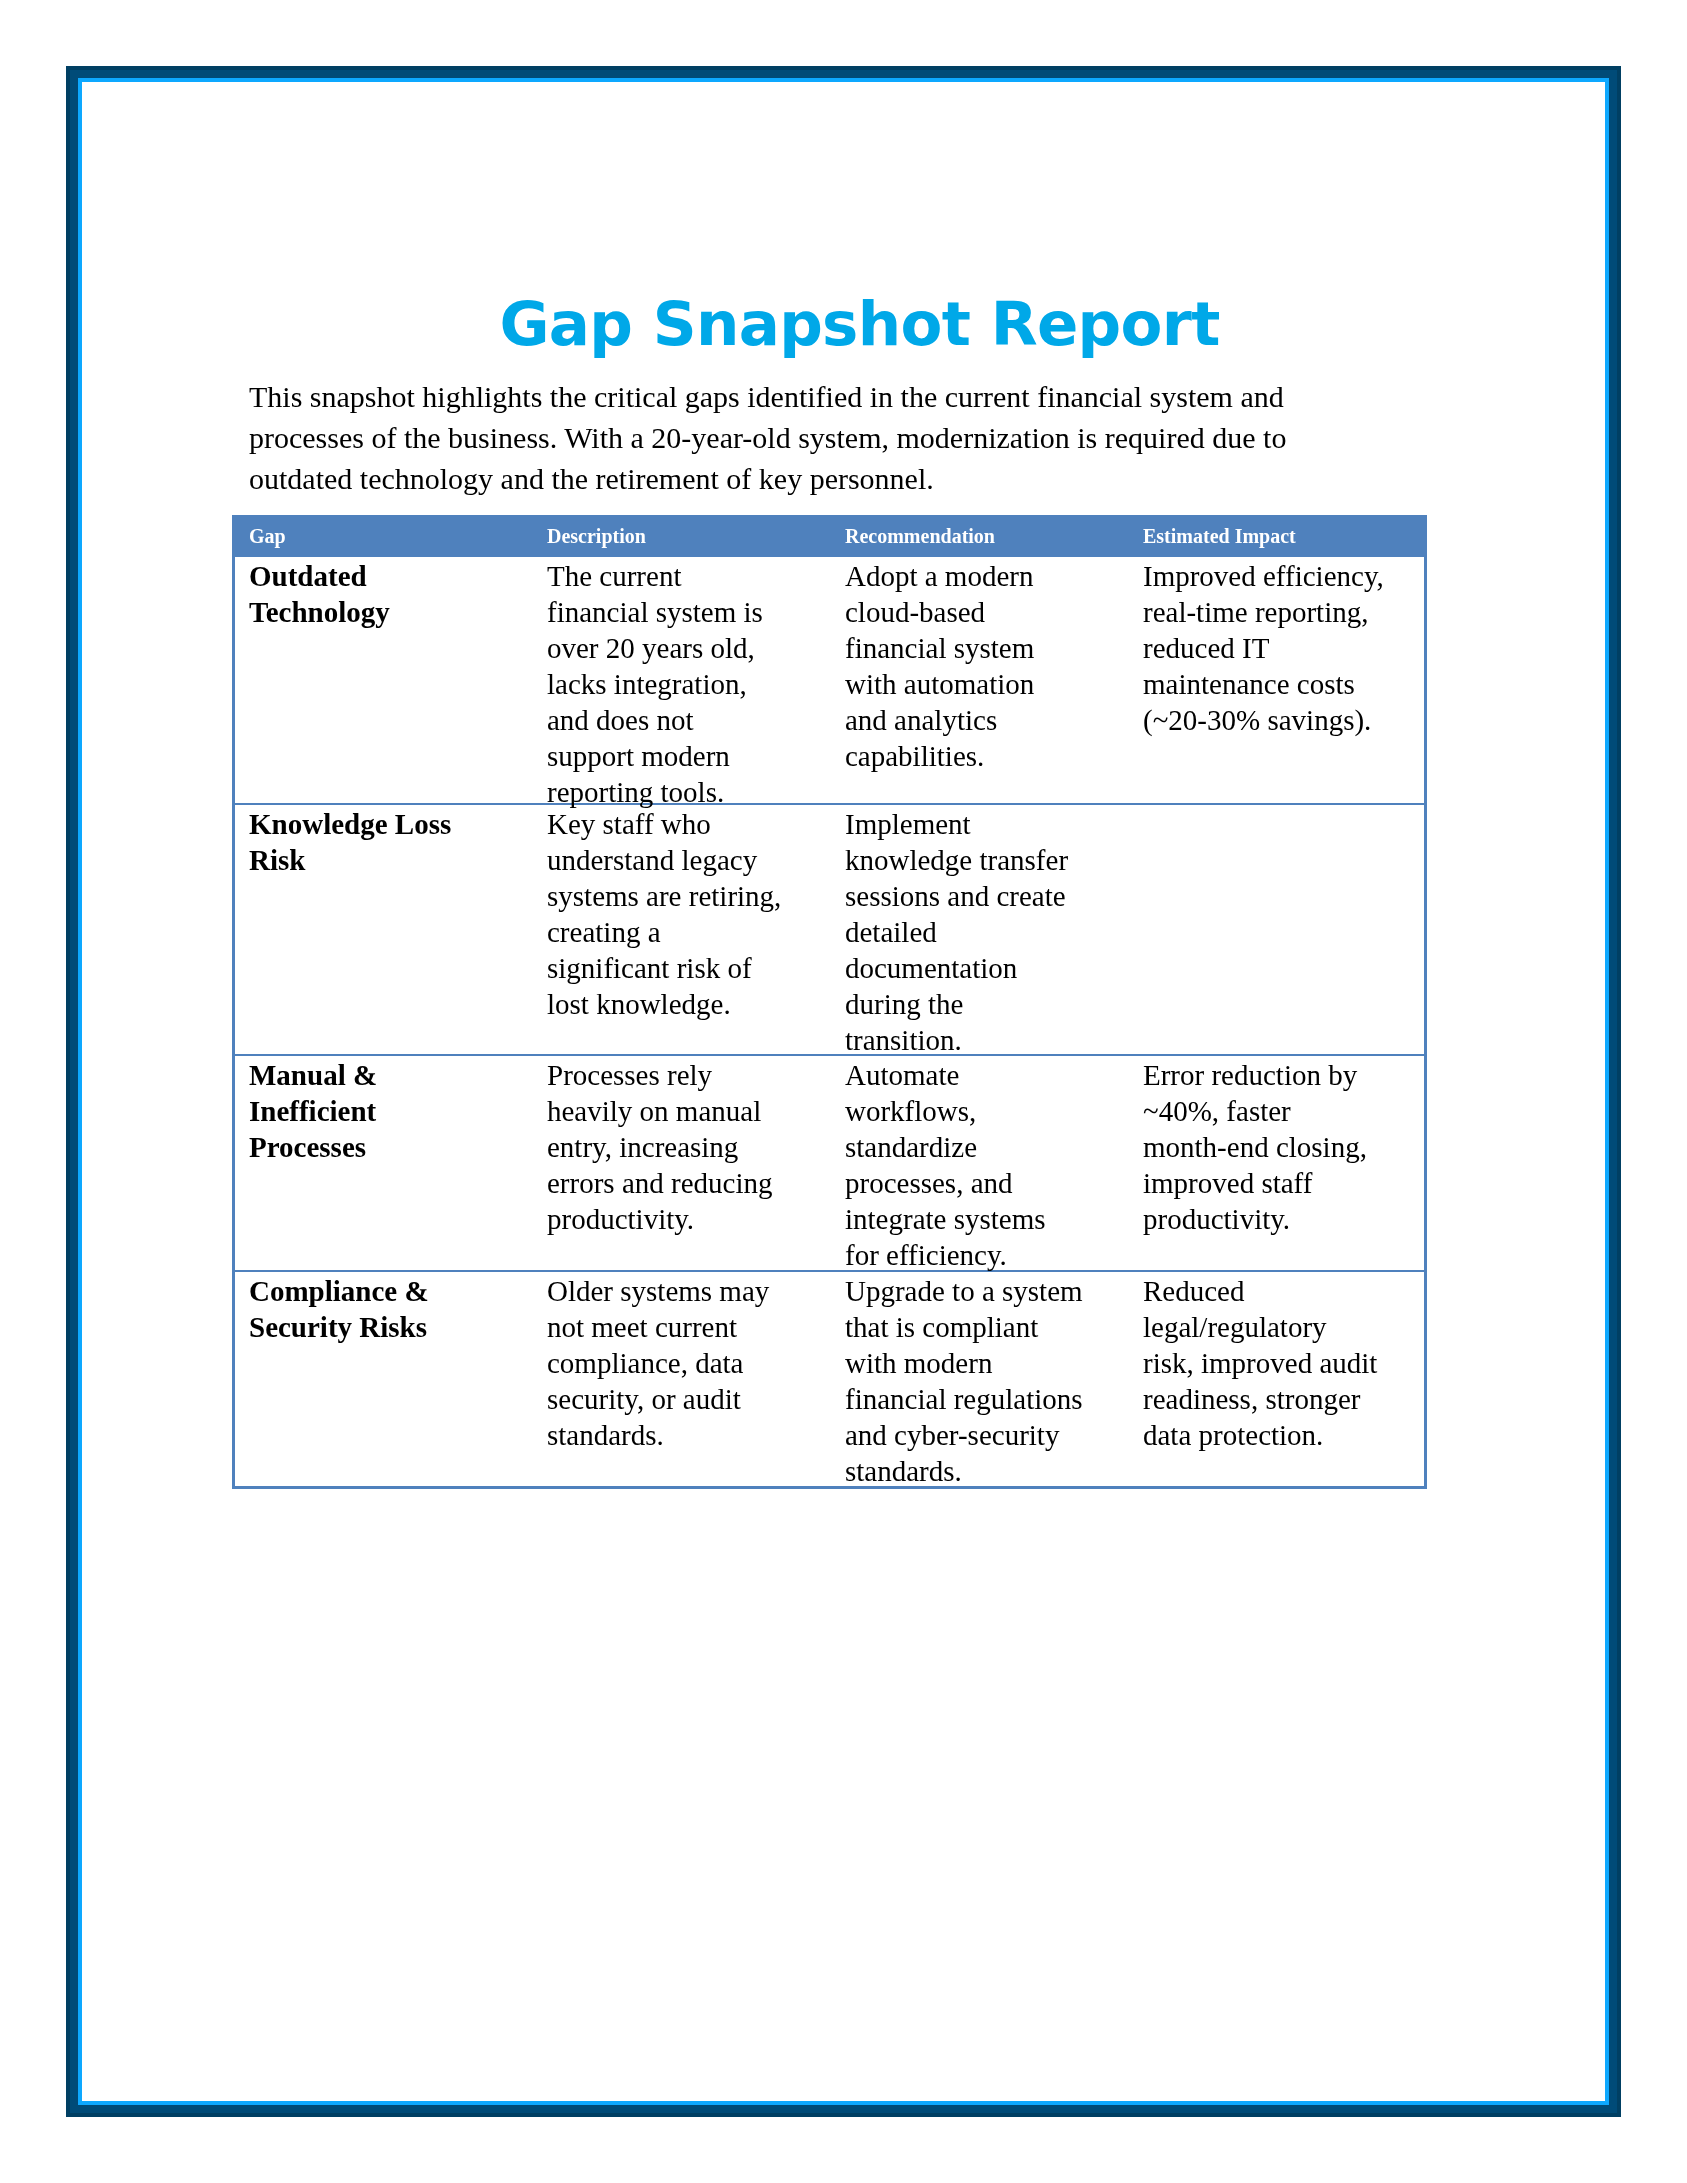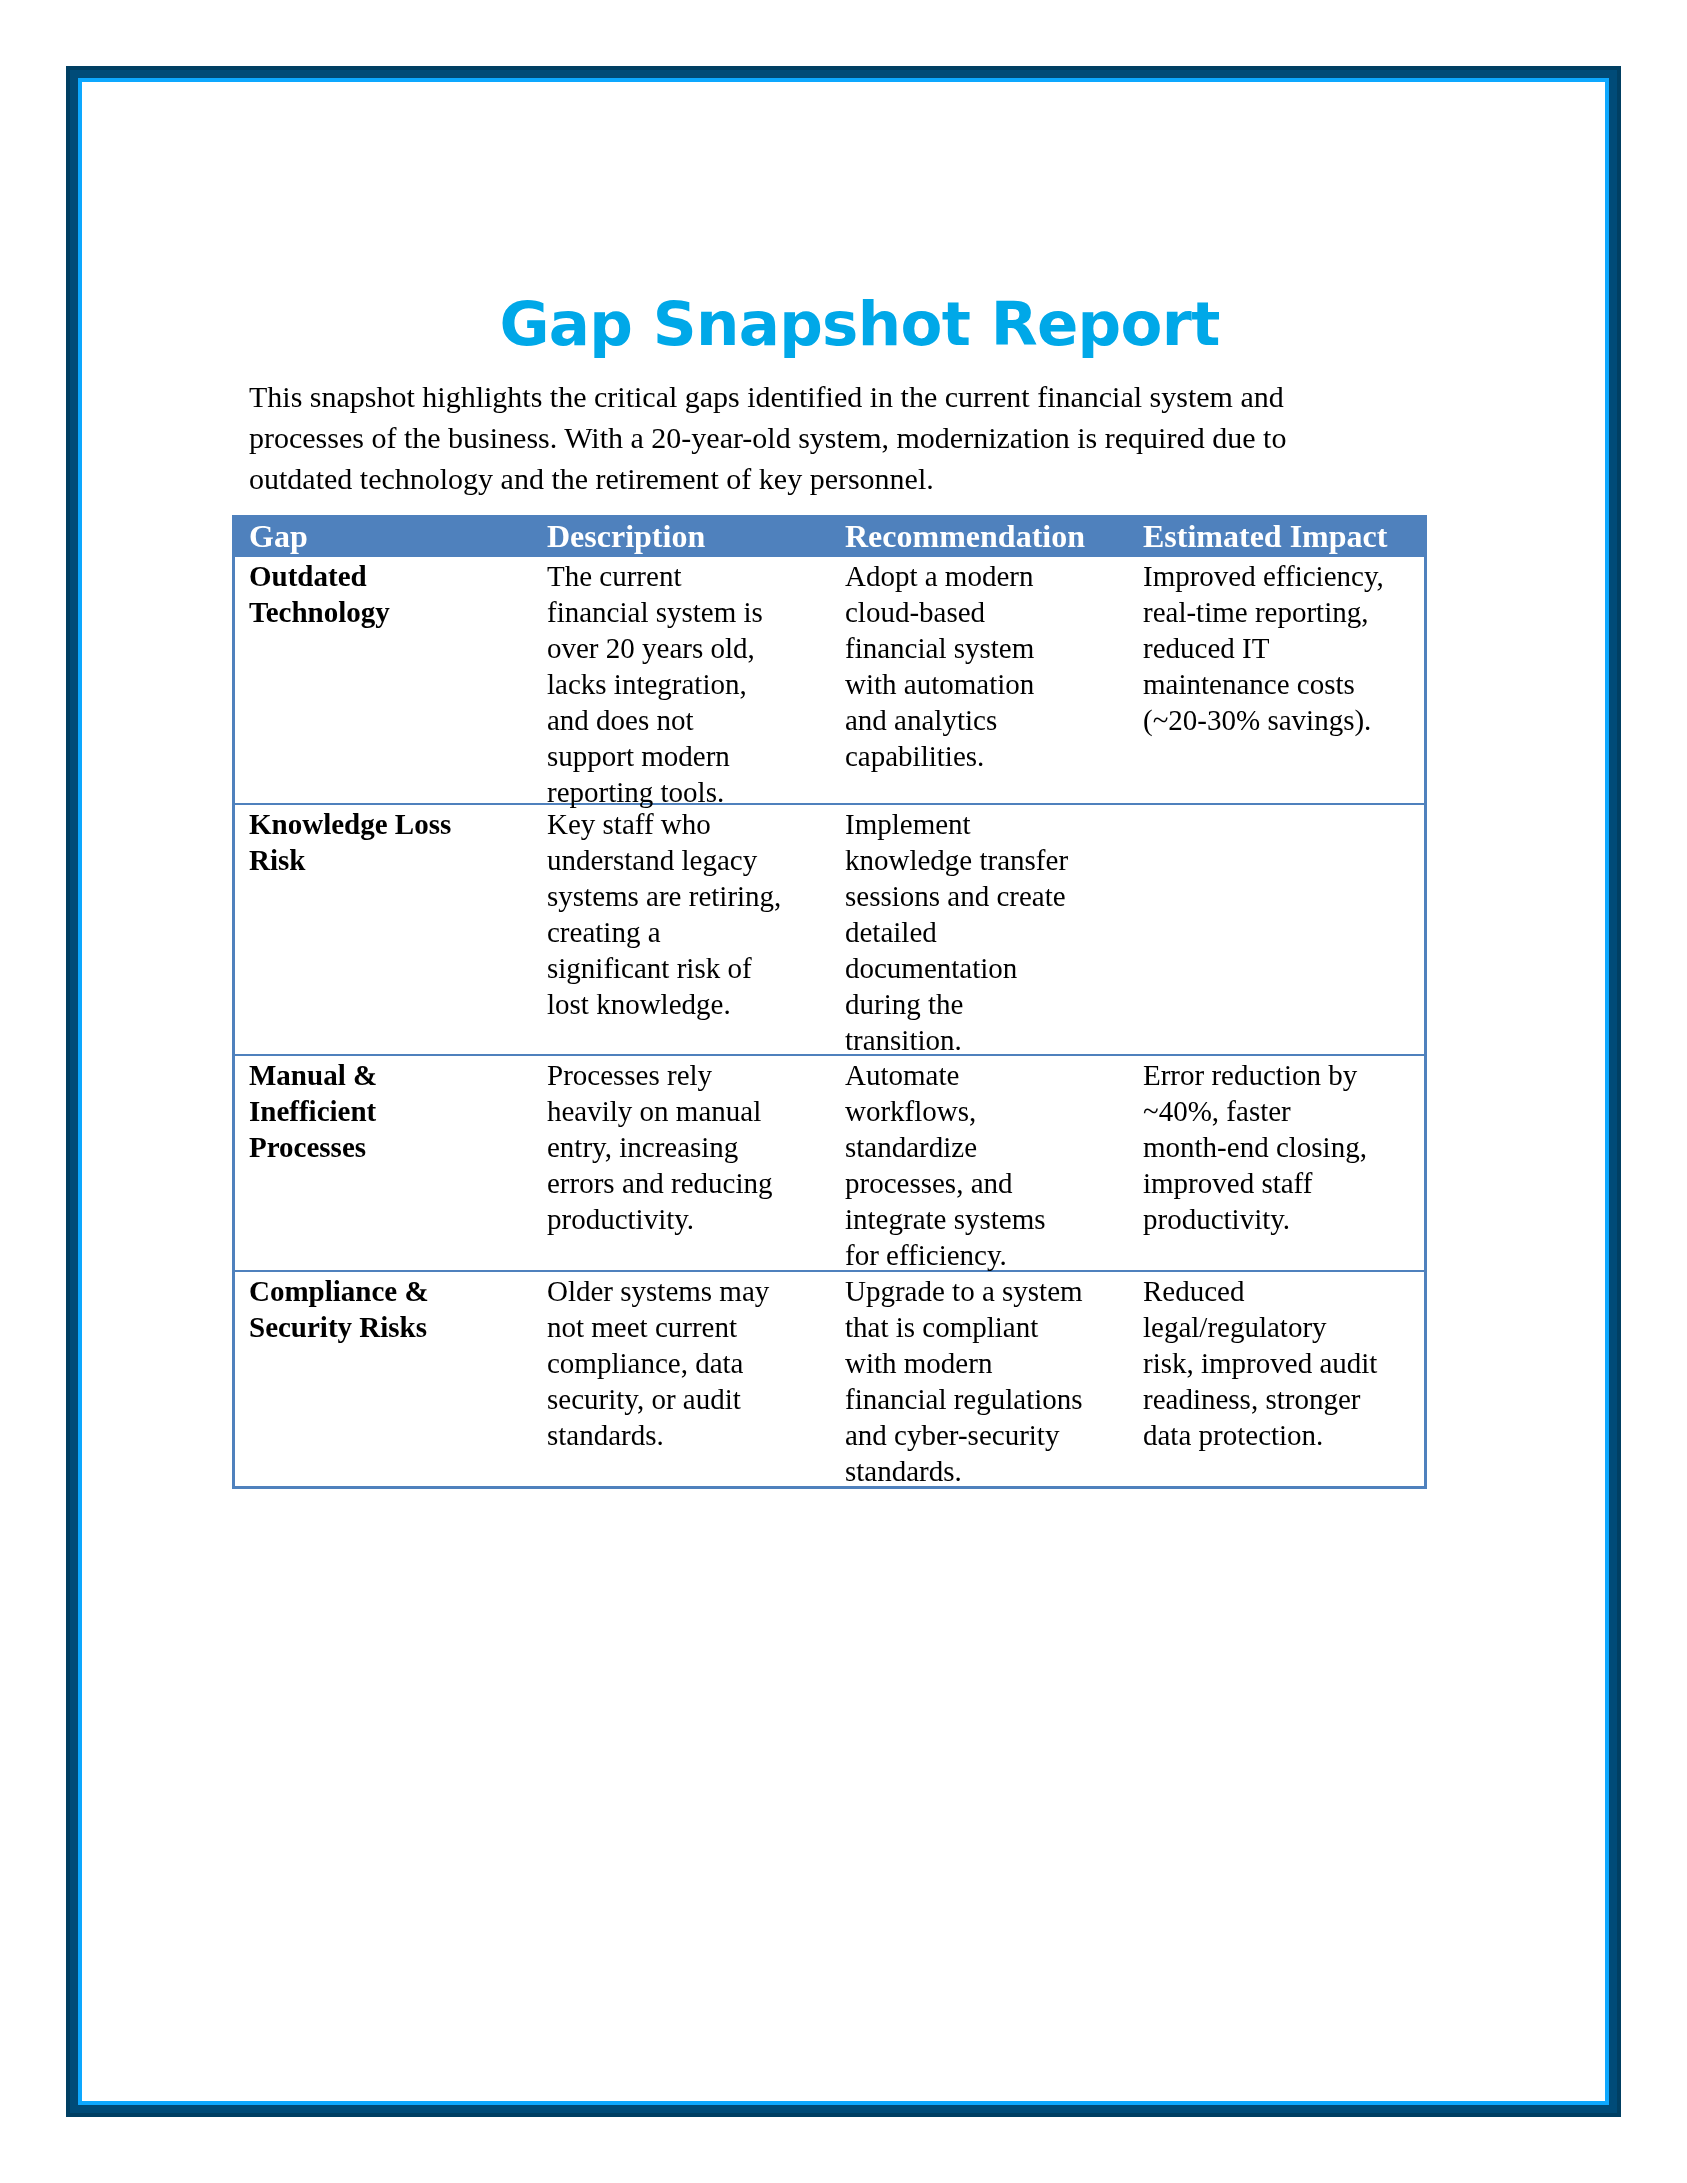--- a/index.html
+++ b/index.html
@@ -18,21 +18,21 @@
     color: #00a8e8; line-height: 73px; letter-spacing: -0.7px; }
 
   .intro { position: absolute; left: 249px; top: 363px; width: 1191px;
     font-family: "Liberation Serif", serif; font-size: 30px; line-height: 41px; color: #000; margin-top: 13px; }
   .intro .line { display: block; white-space: nowrap; }
 
   .table { position: absolute; left: 232px; top: 515px; width: 1195px;
     font-family: "Liberation Serif", serif; font-size: 29px; color: #000; }
   .thead { height: 42px; background: #4f81bd; position: relative; }
   .thead .th { position: absolute; top: 4px; color: #ffffff; font-weight: bold;
-    font-size: 32px; line-height: 34px; white-space: nowrap; }
+    font-size: 20px; line-height: 34px; white-space: nowrap; }
   .tbody { border-left: 3.3px solid #4f81bd; border-right: 3.3px solid #4f81bd;
     border-bottom: 3.3px solid #4f81bd; box-sizing: border-box; text-decoration: underline; }
   .tr { position: relative; box-sizing: border-box; border-bottom: 2.6px solid #4f81bd; }
   .tr:last-child { border-bottom: none; padding-left: 24px; }
   .td { position: absolute; top: 1.3px; }
   .td .line { display: block; white-space: nowrap; line-height: 36px; }
   .td.gap { font-weight: bold; }
   .c0 { left: 14px; } .c1 { left: 312px; } .c2 { left: 610px; } .c3 { left: 908px; }
   .thead .c0 { left: 17px; } .thead .c1 { left: 315px; } .thead .c2 { left: 613px; } .thead .c3 { left: 911px; }
 </style>

